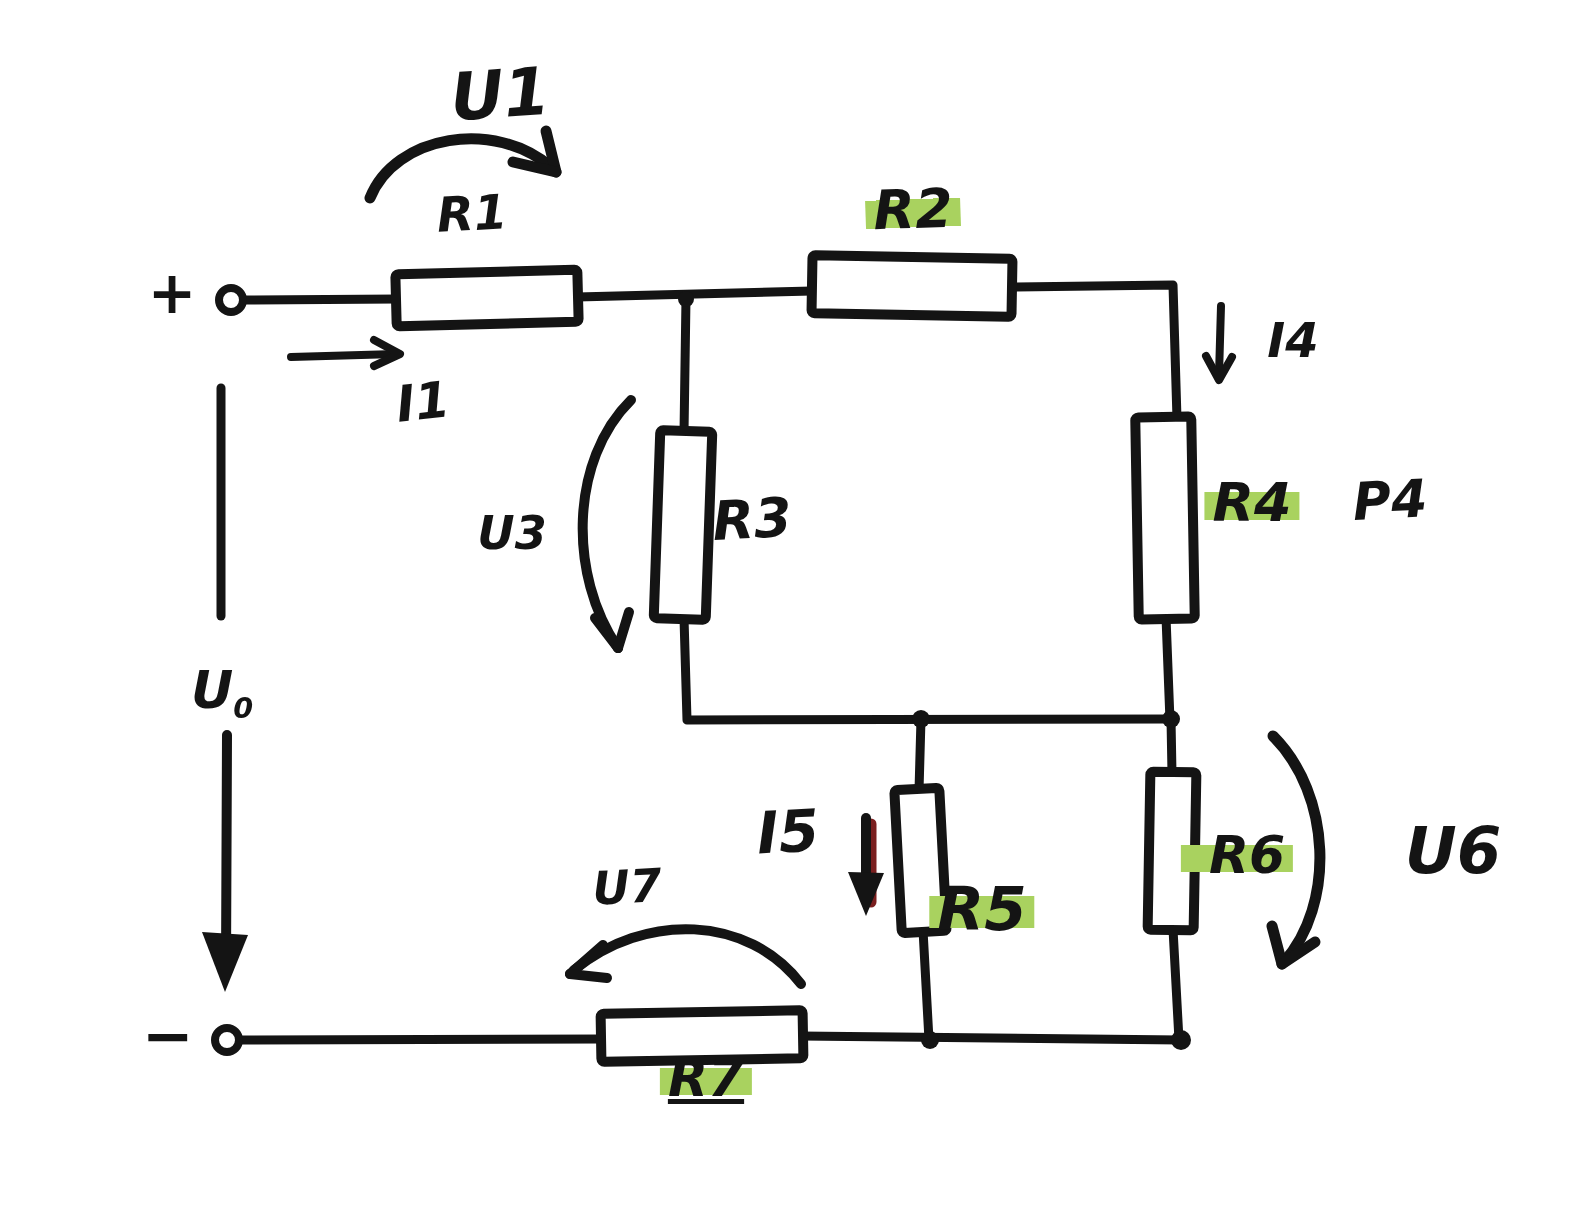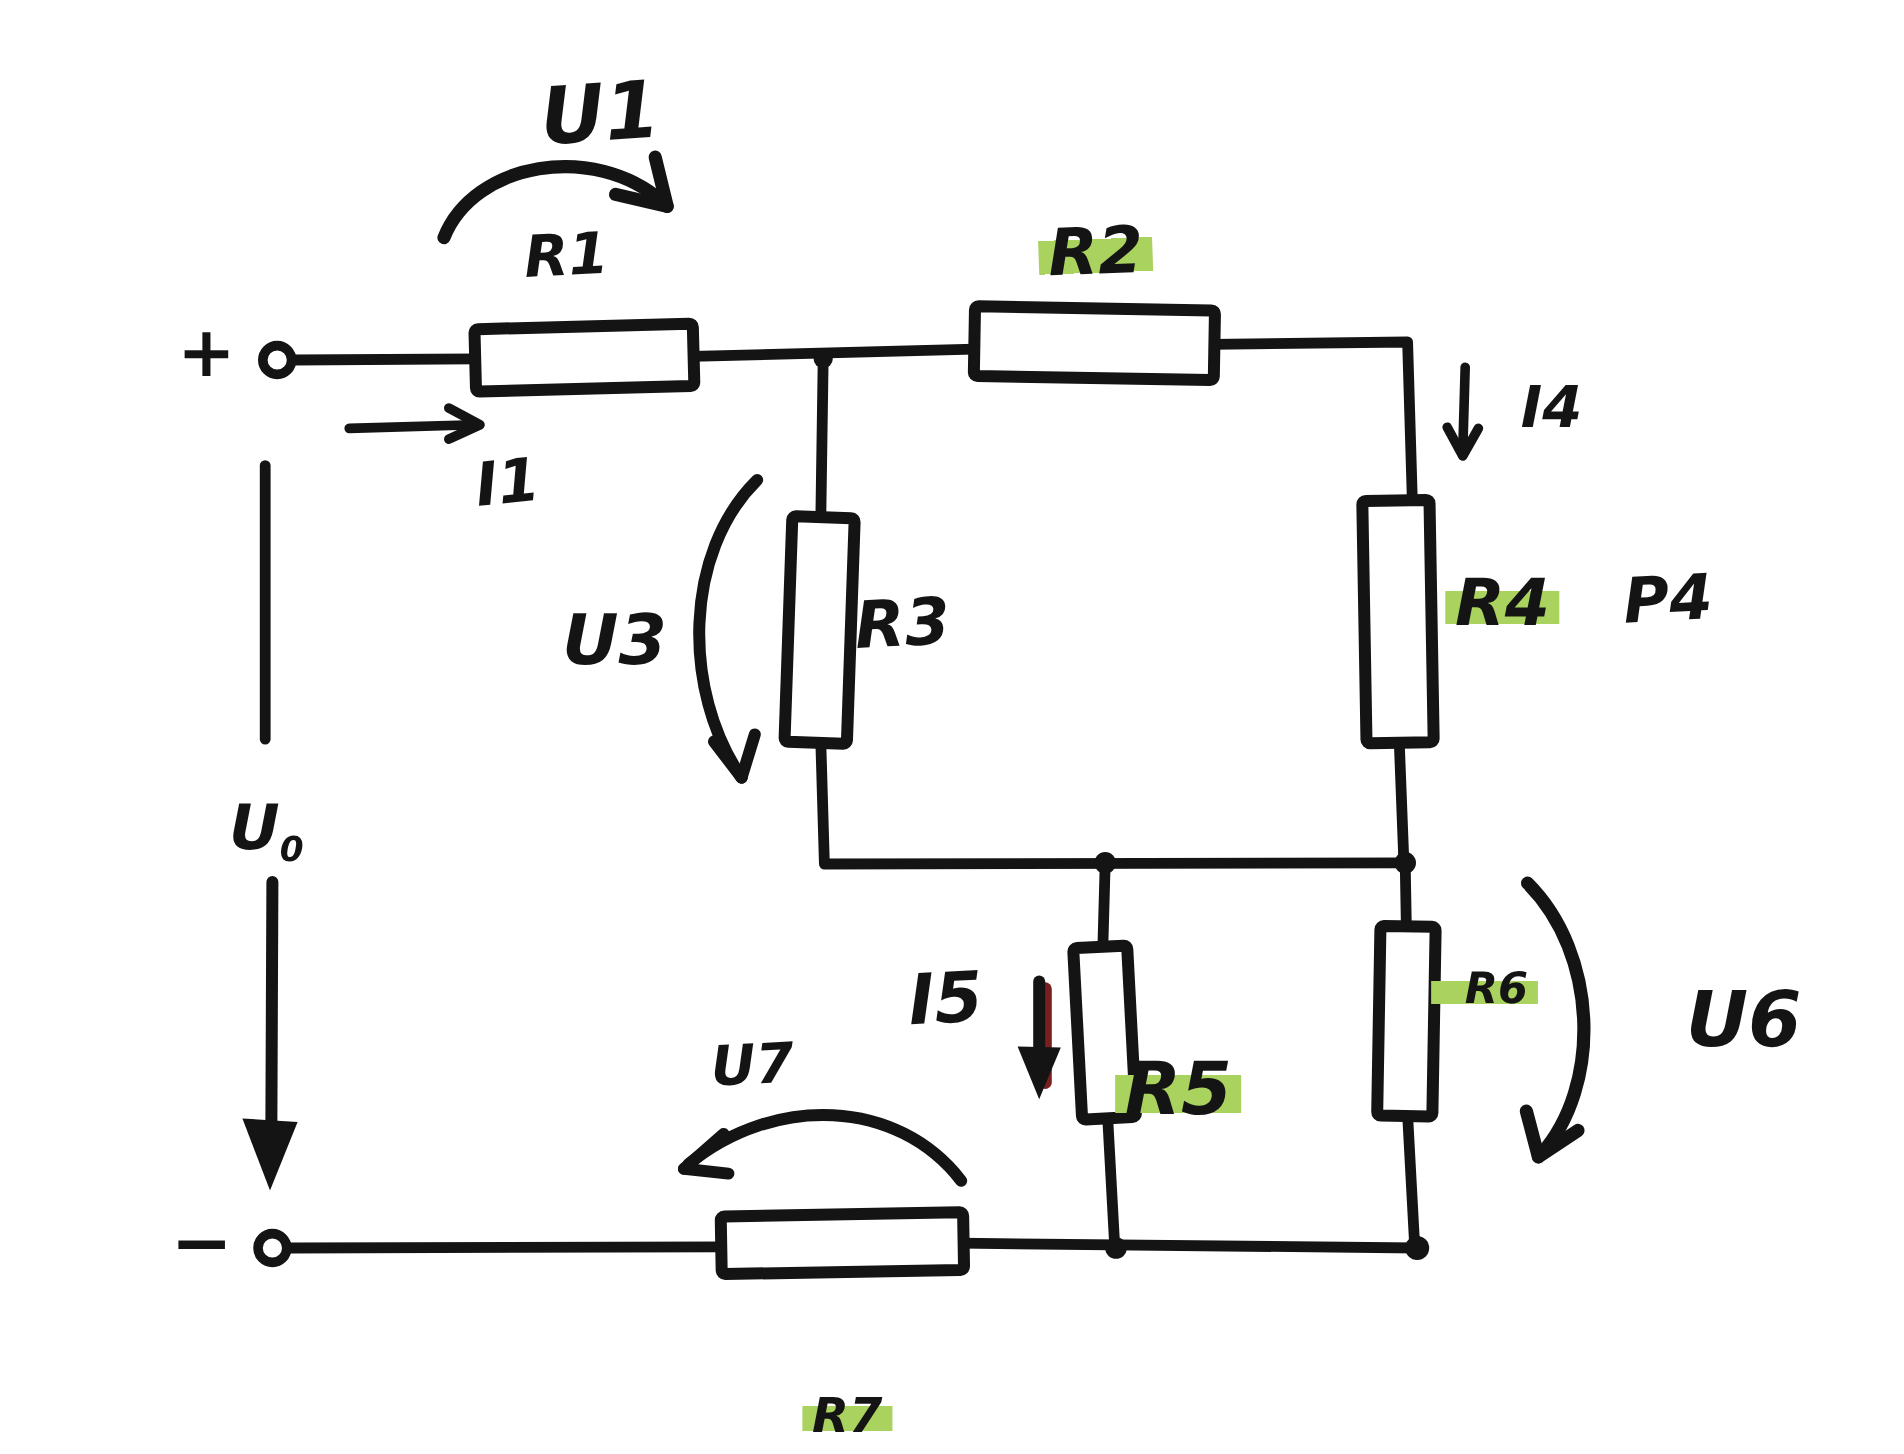--- a/index.html
+++ b/index.html
@@ -136,39 +136,39 @@
   <div class="label" style="left:472px;top:213px;font-size:48px;transform:translate(-50%,-50%) rotate(-3deg);">R1</div>
 
   <div class="label hl" style="left:913px;top:210px;font-size:54px;transform:translate(-50%,-50%) rotate(-2deg);">R2</div>
 
   <div class="label" style="left:172px;top:293px;font-size:58px;">+</div>
 
   <div class="label" style="left:423px;top:402px;font-size:50px;transform:translate(-50%,-50%) rotate(-6deg);">I1</div>
 
   <div class="label" style="left:1293px;top:340px;font-size:48px;text-align:center;">I4</div>
 
-  <div class="label" style="left:512px;top:533px;font-size:58px;">U3</div>
+  <div class="label" style="left:512px;top:533px;font-size:46px;">U3</div>
 
   <div class="label" style="left:752px;top:520px;font-size:54px;transform:translate(-50%,-50%) rotate(-3deg);">R3</div>
 
   <div class="label hl" style="left:1252px;top:503px;font-size:54px;">R4</div>
 
   <div class="label" style="left:1390px;top:500px;font-size:52px;transform:translate(-50%,-50%) rotate(-3deg);">P4</div>
 
   <div class="label" style="left:222px;top:693px;font-size:52px;">
     <span>U</span><span class="sub0">0</span>
   </div>
 
   <div class="label" style="left:788px;top:832px;font-size:58px;transform:translate(-50%,-50%) rotate(-3deg);">I5</div>
 
   <div class="label hl" style="left:982px;top:908px;font-size:61px;">R5</div>
 
-  <div class="label hl" style="left:1237px;top:825px;font-size:36px;padding-left:28px;">R6</div>
+  <div class="label hl" style="left:1237px;top:855px;font-size:52px;padding-left:28px;">R6</div>
 
   <div class="label" style="left:1453px;top:851px;font-size:64px;">U6</div>
 
   <div class="label" style="left:627px;top:887px;font-size:46px;transform:translate(-50%,-50%) rotate(-3deg);">U7</div>
 
   <div class="label" style="left:168px;top:1036px;font-size:62px;">−</div>
 
-  <div class="label hl" style="left:706px;top:1180px;font-size:40px;">R7</div>
+  <div class="label hl" style="left:706px;top:1078px;font-size:52px;text-decoration:underline;">R7</div>
 
 </div>
 
 </body></html>

